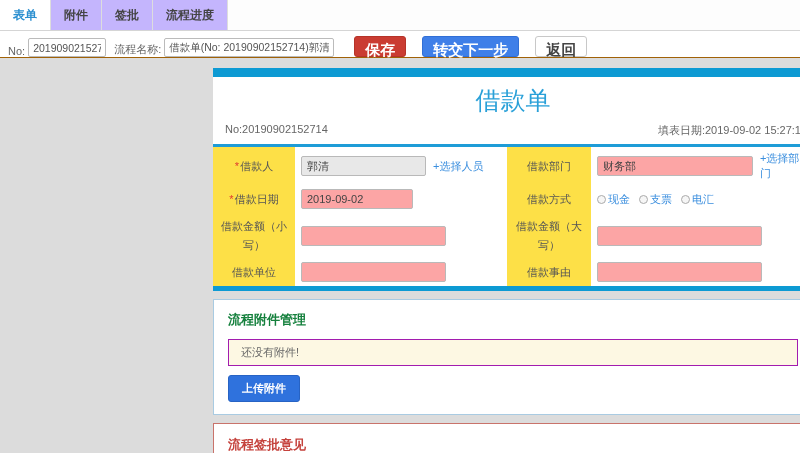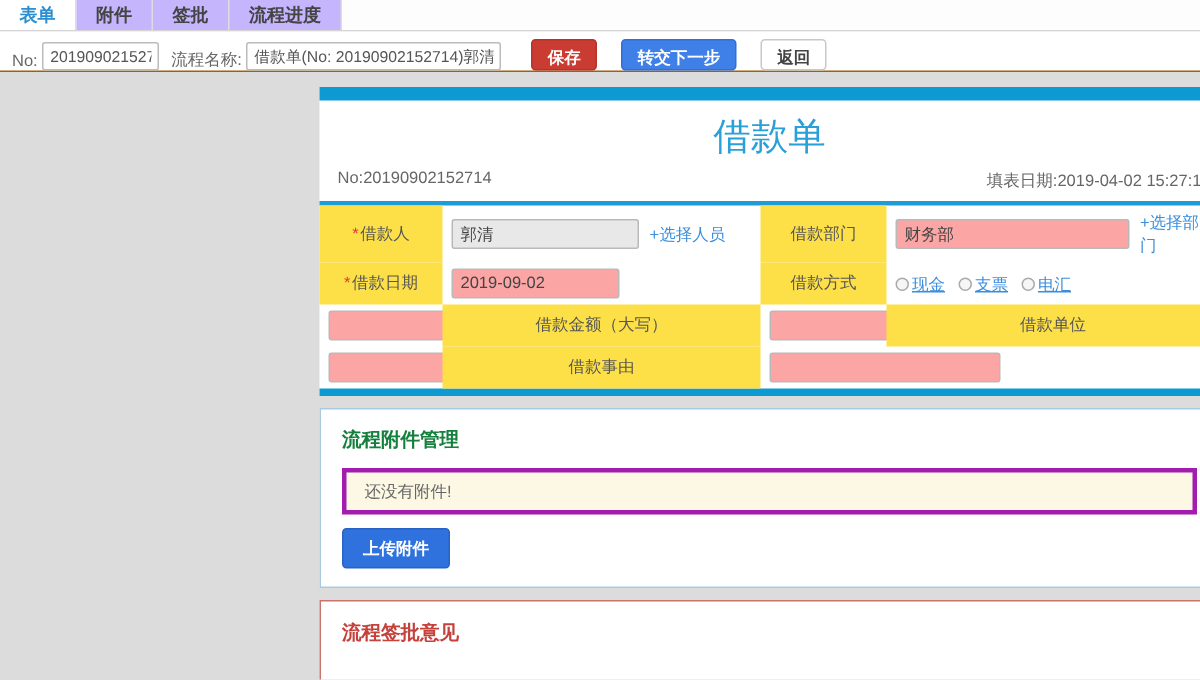--- a/index.html
+++ b/index.html
@@ -1,34 +1,34 @@
 <!DOCTYPE html>
 <html><head>
 <meta charset="utf-8">
 <style>
   * { margin:0; padding:0; box-sizing:border-box; }
   html,body { width:800px; height:453px; overflow:hidden; background:#dcdcdc;
     font-family:"Liberation Sans","DejaVu Sans",sans-serif; font-size:11px; color:#555; }
 
   
-  .tabbar { display:flex; background:#fdfdfd; border-bottom:1px solid #d5d5d5; height:21px; }
+  .tabbar { display:flex; background:#fdfdfd; border-bottom:1px solid #d5d5d5; height:31px; }
   .tab { display:flex; align-items:center; padding:0 13px; background:#c4b5fd;
     border-right:1px solid #ddd; font-size:12px; font-weight:bold; color:#444; cursor:pointer; }
   .tab.active { background:#fff; color:#2b8fd0; }
 
   
   .toprow { display:flex; align-items:flex-end; background:#ffffff; height:27px;
     padding:0 8px; border-bottom:1px solid #a16207; white-space:nowrap; }
   .toprow label { color:#666; margin-right:3px; }
   .toprow input { height:19px; border:1px solid #bbb; border-radius:2px; padding:0 4px;
     font-size:10.5px; color:#555; font-family:inherit; }
   .inp-no { width:78px; }
   .inp-flow { width:170px; margin-right:20px; }
   .gap8 { width:8px; }
-  .btn { height:21px; padding:4px 10px; border-radius:3px; font-size:11px; font-weight:bold;
+  .btn { height:21px; padding:4px 10px; border-radius:3px; font-size:15px; font-weight:bold;
     border:1px solid transparent; cursor:pointer; font-family:inherit; }
   .btn-save { background:#ca3c32; border-color:#b53329; color:#fff; margin-right:16px; }
   .btn-next { background:#3f7fe8; border-color:#316fd6; color:#fff; margin-right:16px; }
   .btn-back { background:#fff; border-color:#c8c8c8; color:#444; }
 
   
   .workspace { padding:10px 0 0 213px; height:405px; }
   .panel { width:600px; background:#fff; }
 
   
@@ -41,28 +41,28 @@
   .fl { background:#fde047; display:flex; align-items:center; justify-content:center;
     text-align:center; color:#555; padding:4px 6px; line-height:1.7; }
   .fv { display:flex; align-items:center; padding:4px 4px 4px 6px; }
   .fv input { height:20px; border:1px solid #b9b9b9; border-radius:2px; padding:0 5px;
     font-size:11px; color:#444; font-family:inherit; background:#fca5a5; }
   .inp-gray { background:#e8e8e8 !important; }
   .w125{width:125px;} .w160{width:160px;} .w112{width:112px;} .w145{width:145px;} .w165{width:165px;}
   .req { color:#e03a2f; margin-right:1px; }
   .flink { color:#3a8ede; margin-left:7px; cursor:pointer; text-decoration:none; }
   .radios { display:flex; align-items:center; gap:9px; }
-  .radio-opt { display:flex; align-items:center; gap:2px; color:#3a8ede; cursor:pointer;text-decoration:underline; }
+  .radio-opt { display:flex; align-items:center; gap:2px; color:#3a8ede; cursor:pointer; }
   .rdot { width:9px; height:9px; border:1px solid #aaa; border-radius:50%; background:#f6f6f6; display:inline-block; }
   .blue-bottom { height:5px; background:#0d9ad3; }
 
   
   .p-attach { margin-top:8px; border:1px solid #a9cbe2; padding:11px 14px 12px; }
   .sec-title-blue { color:#15803d; font-size:13px; font-weight:bold; }
-  .empty-box { margin-top:10px; background:#fdf8e3; border:3px solid #a21caf;
+  .empty-box { margin-top:10px; background:#fdf8e3; border:1px solid #a21caf;
     padding:5px 12px; color:#666; }
   .btn-upload { margin-top:9px; background:#2f72dd; border:1px solid #2763c4; color:#fff;
     font-weight:bold; font-size:11px; padding:5px 13px; border-radius:3px; cursor:pointer; font-family:inherit; }
 
   
   .p-sign { margin-top:8px; border:1px solid #c9736b; padding:12px 14px 14px; height:120px; }
   .sec-title-red { color:#c5423c; font-size:13px; font-weight:bold; }
 </style>
 </head>
 <body>
@@ -93,21 +93,21 @@
   <button class="btn btn-back">返回</button>
 </div>
 
 <div class="workspace">
 
   <div class="panel p-form">
     <div class="blue-top"></div>
     <div class="form-title">借款单</div>
     <div class="form-head">
       <span>No:20190902152714</span>
-      <span>填表日期:2019-04-02 15:27:1</span>
+      <span>填表日期:2019-09-02 15:27:1</span>
     </div>
     <div class="blue-hr"></div>
 
     <div class="fgrid">
 
       <div class="fl">
           <span><span class="req">*</span><span>借款人</span></span>
         </div>
       <div class="fv">
         <input class="w125 inp-gray" type="text" value="郭清" style="">
@@ -140,20 +140,23 @@
               <span class="rdot"></span>
               <span>支票</span>
             </span>
           <span class="radio-opt">
               <span class="rdot"></span>
               <span>电汇</span>
             </span>
         </div>
       </div>
 
+      <div class="fl">
+          <span>借款金额（小写）</span>
+        </div>
       <div class="fv">
         <input class="w145" type="text" value="" style="">
       </div>
       <div class="fl">
           <span>借款金额（大写）</span>
         </div>
       <div class="fv">
         <input class="w165" type="text" value="" style="">
       </div>
 

